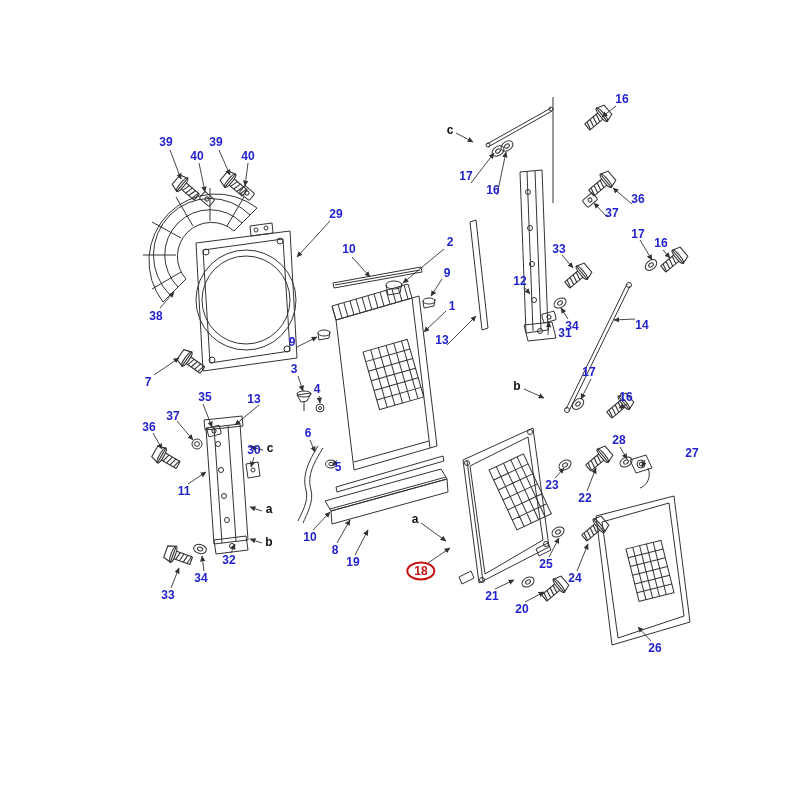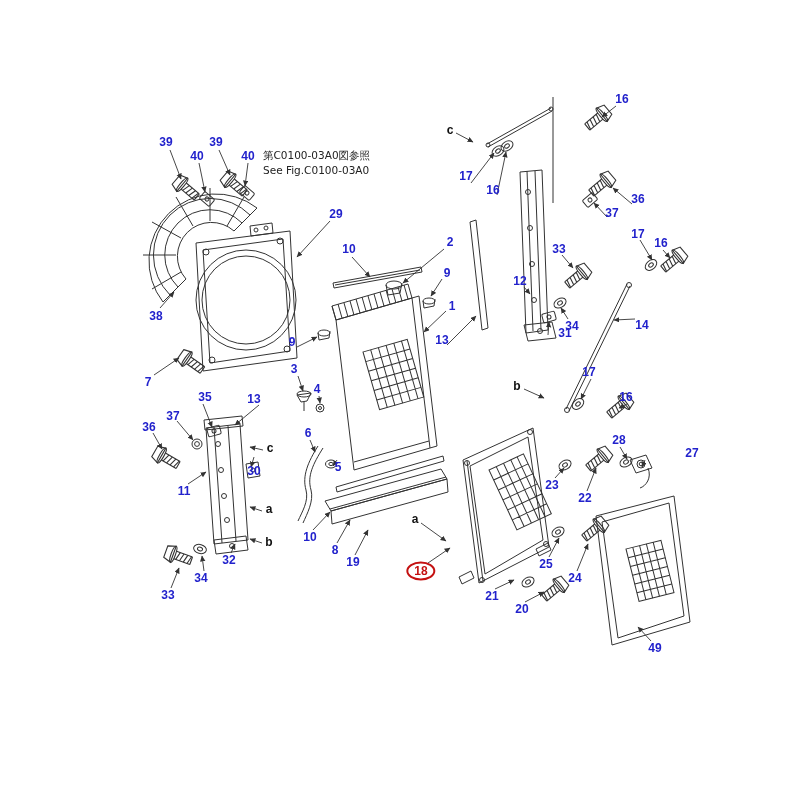--- a/index.html
+++ b/index.html
@@ -300,24 +300,20 @@
       <line x1="456" y1="133" x2="473" y2="142" marker-end="url(#ah)"></line>
       <line x1="524" y1="389" x2="544" y2="398" marker-end="url(#ah)"></line>
       <line x1="421" y1="523" x2="446" y2="541" marker-end="url(#ah)"></line>
       <line x1="263" y1="450" x2="250" y2="447" marker-end="url(#ah)"></line>
       <line x1="262" y1="511" x2="250" y2="507" marker-end="url(#ah)"></line>
       <line x1="262" y1="543" x2="250" y2="539" marker-end="url(#ah)"></line>
       <line x1="428" y1="563" x2="450" y2="548" marker-end="url(#ah)"></line>
     </g>
   </svg>
 
-  <div class="refnote" style="left: 263px; top: 148px;">
-    <div>第C0100-03A0図参照</div>
-    <div>See Fig.C0100-03A0</div>
-  </div>
 
   <div class="labels-layer">
       <span class="lbl part" style="left: 166px; top: 142px;">39</span>
       <span class="lbl part" style="left: 197px; top: 156px;">40</span>
       <span class="lbl part" style="left: 216px; top: 142px;">39</span>
       <span class="lbl part" style="left: 248px; top: 156px;">40</span>
       <span class="lbl part" style="left: 336px; top: 214px;">29</span>
       <span class="lbl part" style="left: 349px; top: 249px;">10</span>
       <span class="lbl part" style="left: 450px; top: 242px;">2</span>
       <span class="lbl part" style="left: 447px; top: 273px;">9</span>
@@ -336,42 +332,42 @@
       <span class="lbl part" style="left: 547px; top: 333px; margin-left: 18px;">31</span>
       <span class="lbl part" style="left: 642px; top: 325px;">14</span>
       <span class="lbl part" style="left: 156px; top: 316px;">38</span>
       <span class="lbl part" style="left: 148px; top: 382px;">7</span>
       <span class="lbl part" style="left: 292px; top: 342px;">9</span>
       <span class="lbl part" style="left: 294px; top: 369px;">3</span>
       <span class="lbl part" style="left: 317px; top: 389px;">4</span>
       <span class="lbl part" style="left: 308px; top: 433px;">6</span>
       <span class="lbl part" style="left: 338px; top: 467px;">5</span>
       <span class="lbl part" style="left: 254px; top: 399px;">13</span>
-      <span class="lbl part" style="left: 254px; top: 450px; margin-top: 21px;">30</span>
+      <span class="lbl part" style="left: 254px; top: 450px;">30</span>
       <span class="lbl part" style="left: 205px; top: 397px;">35</span>
       <span class="lbl part" style="left: 173px; top: 416px;">37</span>
       <span class="lbl part" style="left: 149px; top: 427px;">36</span>
       <span class="lbl part" style="left: 184px; top: 491px;">11</span>
       <span class="lbl part" style="left: 229px; top: 560px;">32</span>
       <span class="lbl part" style="left: 201px; top: 578px;">34</span>
       <span class="lbl part" style="left: 168px; top: 595px;">33</span>
       <span class="lbl part" style="left: 310px; top: 537px;">10</span>
       <span class="lbl part" style="left: 335px; top: 550px;">8</span>
       <span class="lbl part" style="left: 353px; top: 562px;">19</span>
       <span class="lbl part" style="left: 589px; top: 372px;">17</span>
       <span class="lbl part" style="left: 626px; top: 397px;">16</span>
       <span class="lbl part" style="left: 552px; top: 485px;">23</span>
       <span class="lbl part" style="left: 585px; top: 498px; text-align: right;">22</span>
       <span class="lbl part" style="left: 619px; top: 440px;">28</span>
       <span class="lbl part" style="left: 644px; top: 453px; margin-left: 48px;">27</span>
       <span class="lbl part" style="left: 546px; top: 564px;">25</span>
       <span class="lbl part" style="left: 575px; top: 578px; text-align: center;">24</span>
       <span class="lbl part" style="left: 492px; top: 596px;">21</span>
       <span class="lbl part" style="left: 522px; top: 609px;">20</span>
-      <span class="lbl part" style="left: 655px; top: 648px;">49</span>
+      <span class="lbl part" style="left: 655px; top: 648px;">26</span>
       <span class="lbl letter" style="left: 450px; top: 130px;">c</span>
       <span class="lbl letter" style="left: 517px; top: 386px;">b</span>
       <span class="lbl letter" style="left: 415px; top: 519px;">a</span>
       <span class="lbl letter" style="left: 270px; top: 448px;">c</span>
       <span class="lbl letter" style="left: 269px; top: 509px;">a</span>
       <span class="lbl letter" style="left: 269px; top: 542px;">b</span>
       <span class="lbl highlight" style="left: 421px; top: 571px;">18</span>
     </div>
 
 </div>

